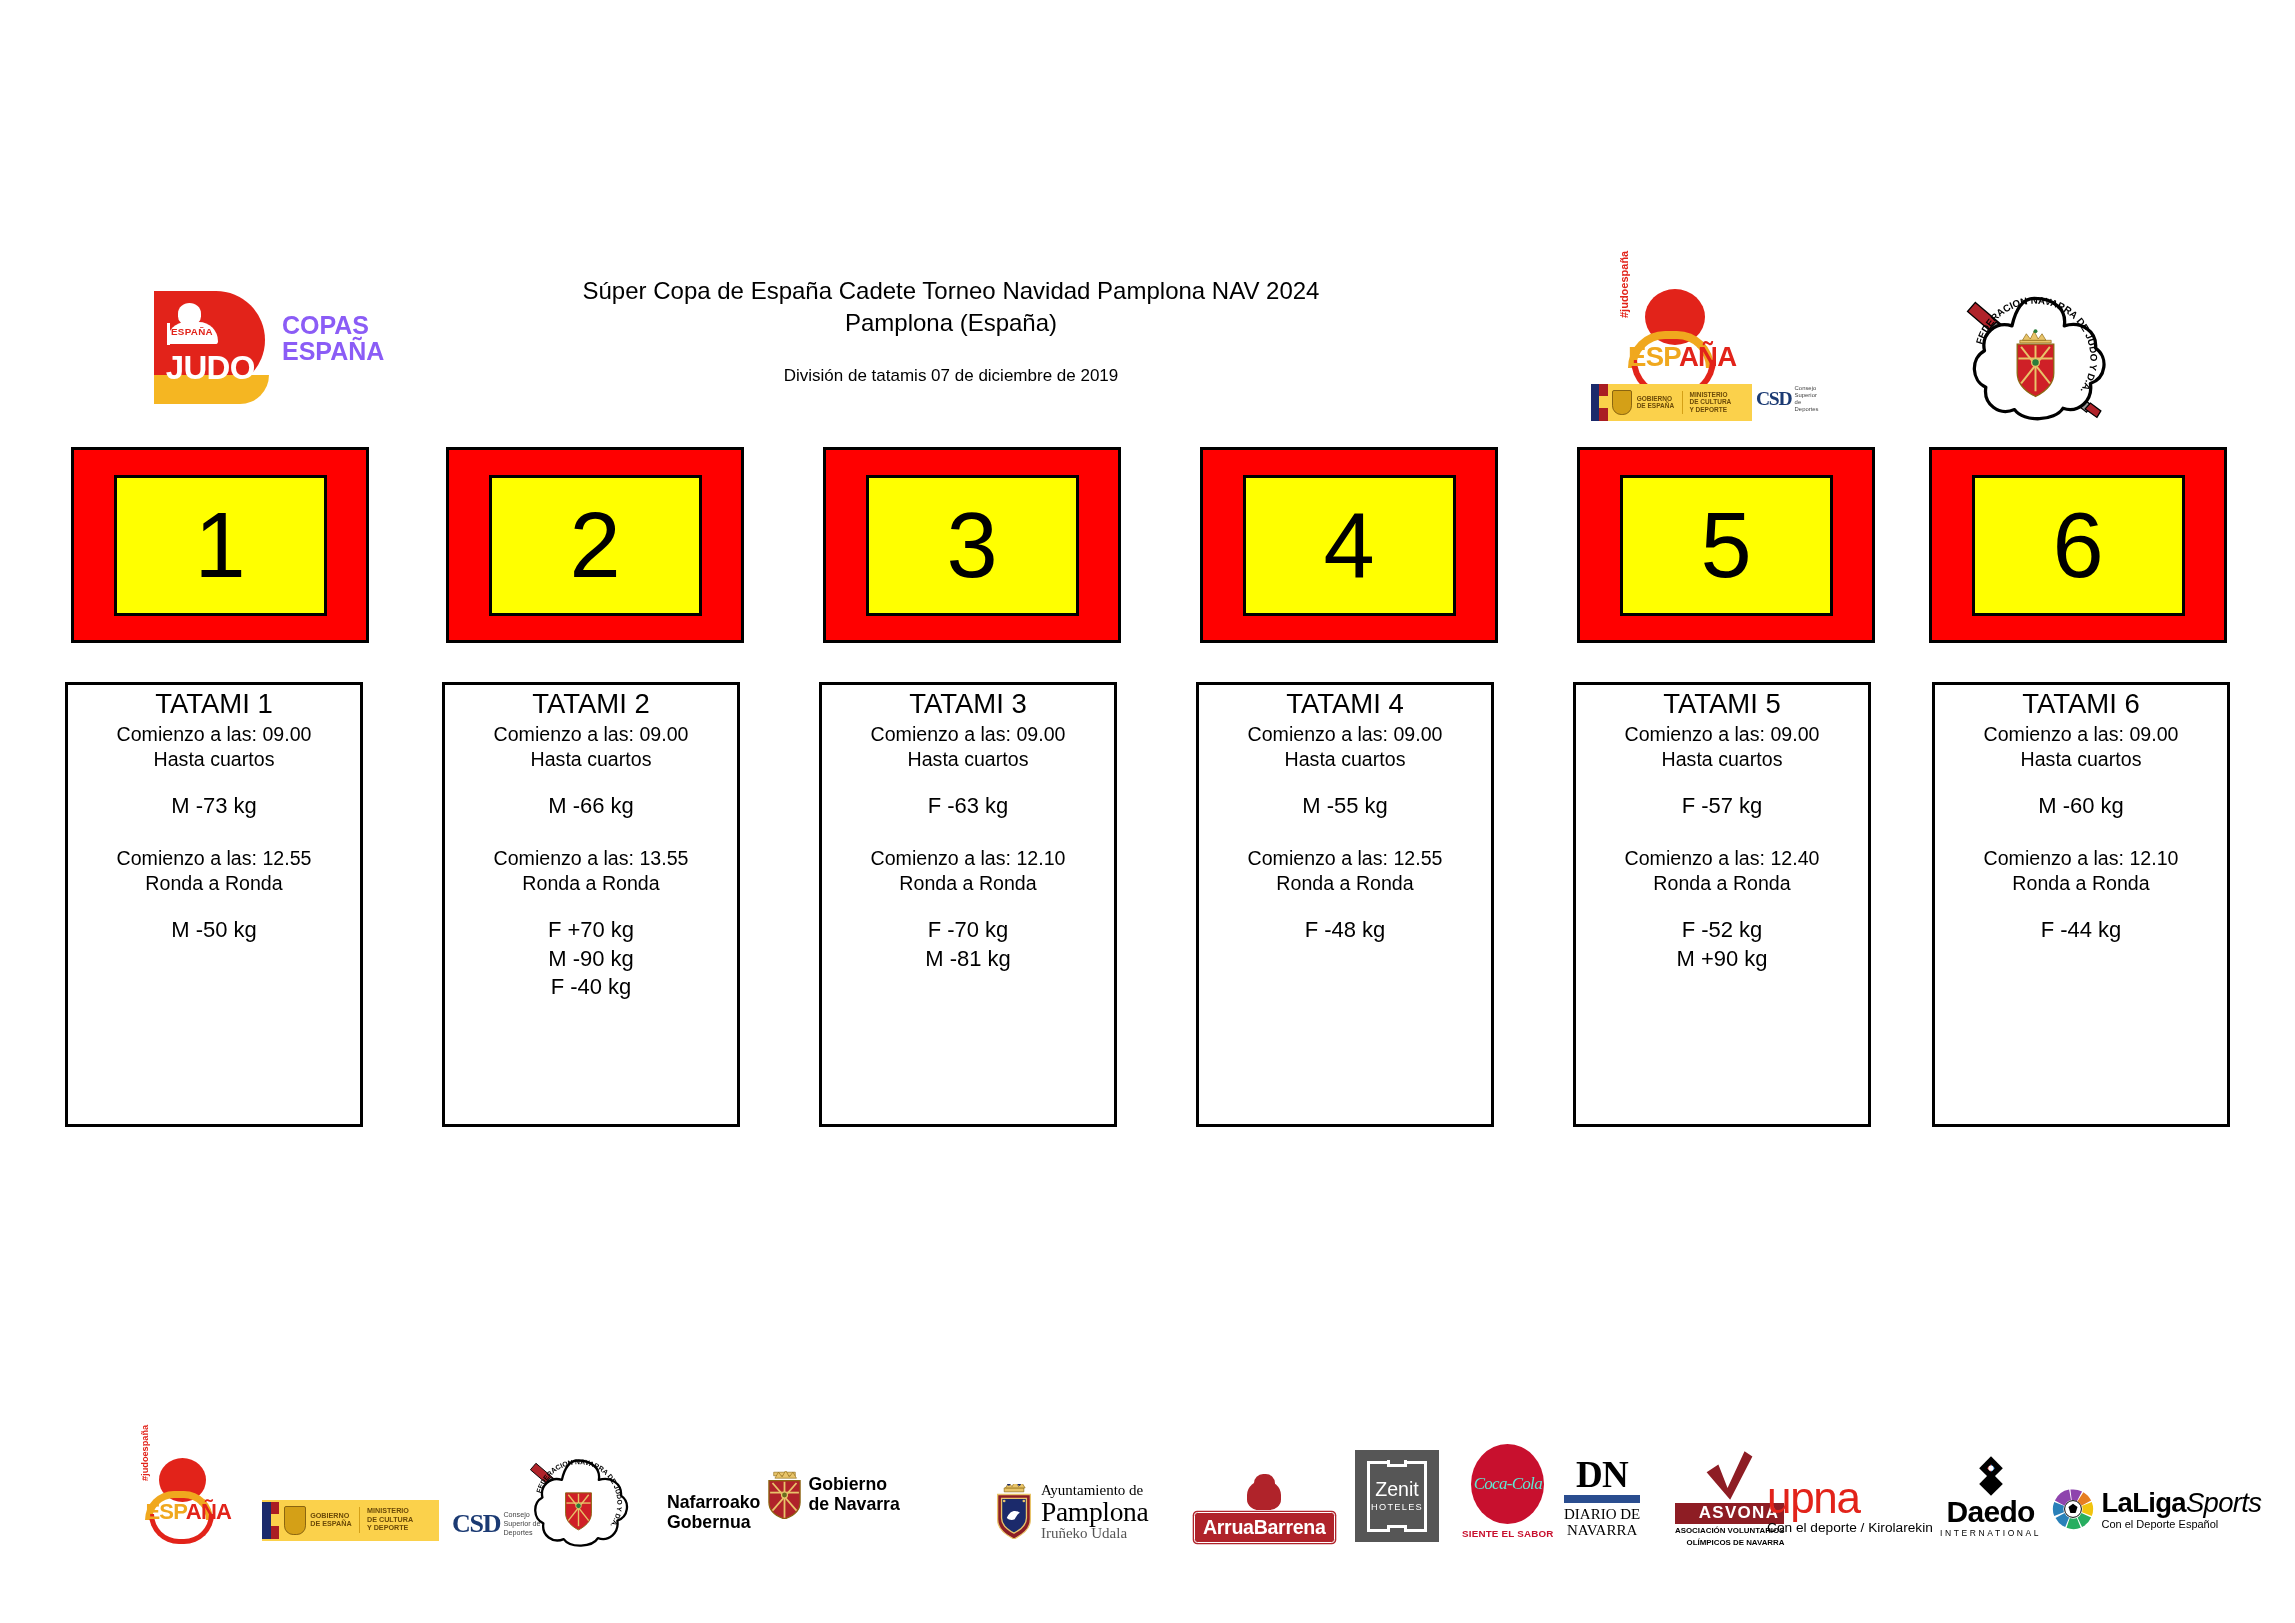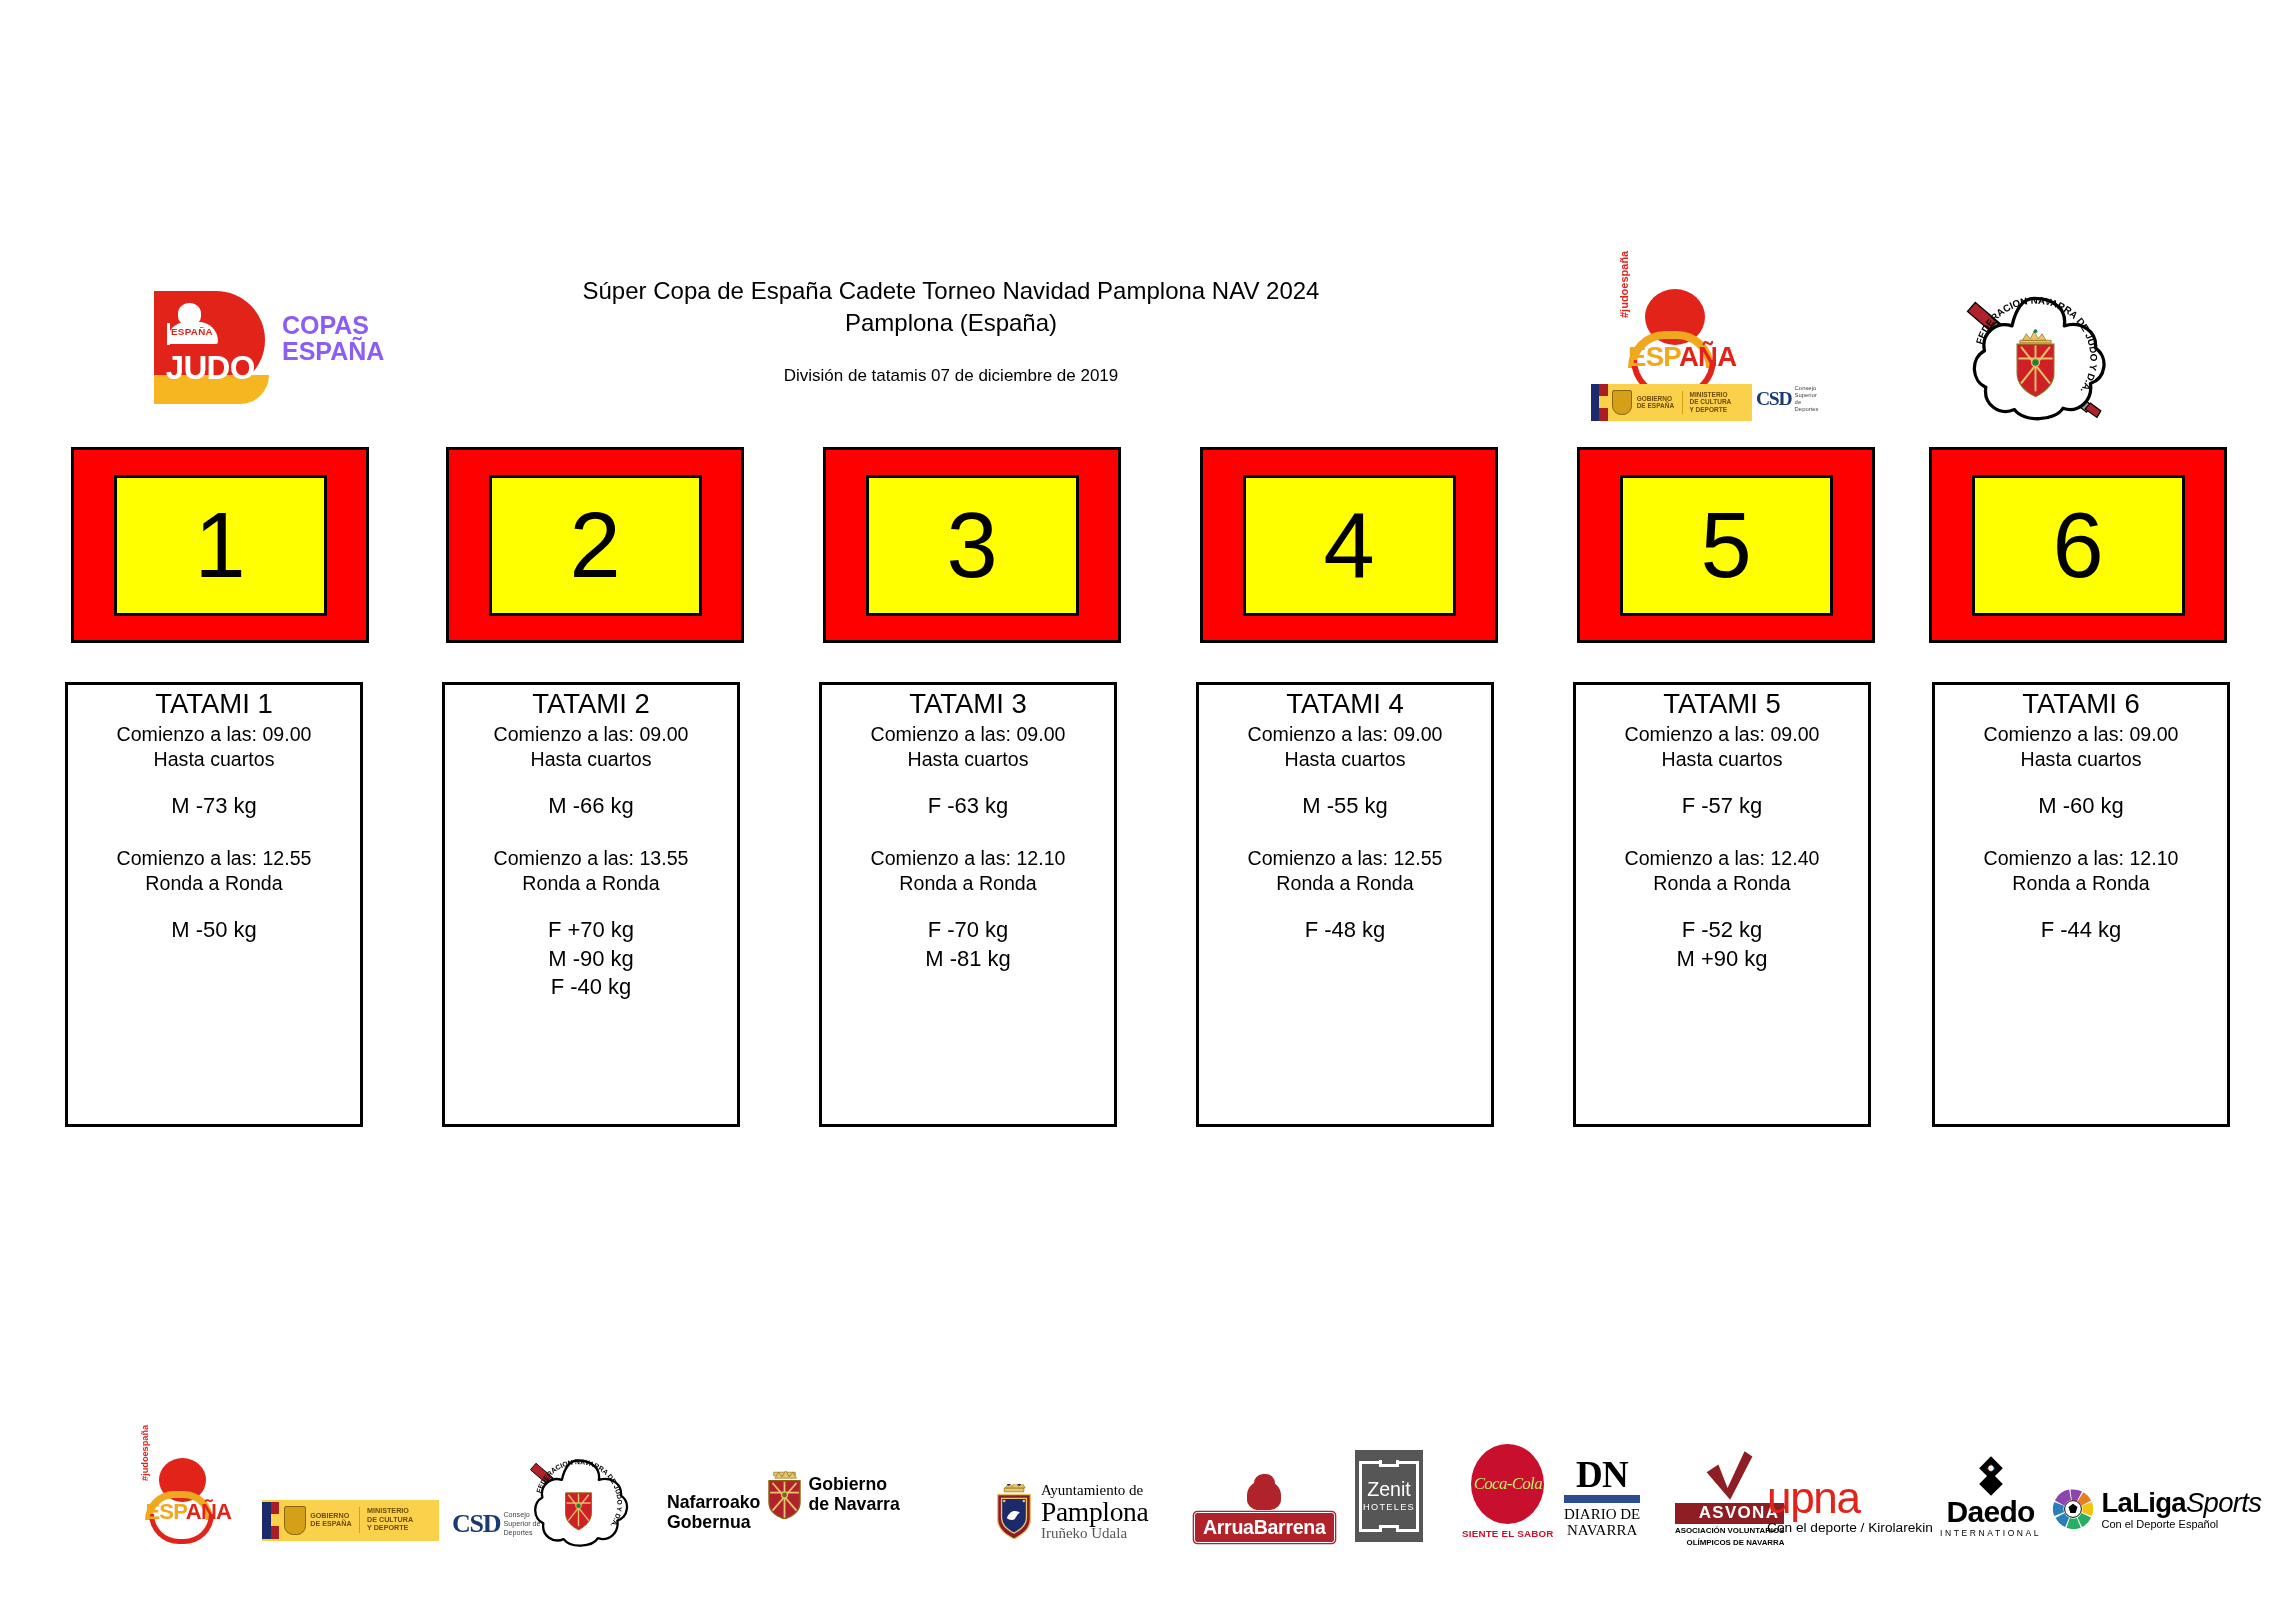--- a/index.html
+++ b/index.html
@@ -395,21 +395,21 @@
     position: absolute;
     left: 6.5px; top: -6.5px;
     width: 21px; height: 10.5px;
     background: #b0232a;
     border-radius: 9.2px 9.2px 0 0;
   }
 
   
   .sp-zenit {
     left: 1355px; bottom: 13px;
-    width: 68px; height: 92px;
+    width: 84px; height: 92px;
     background: #565656;
     display: flex; align-items: center; justify-content: center;
     flex-direction: column;
   }
   .zenit-frame {
     width: 60px; height: 71px;
     border: 3.3px solid #ffffff;
     box-sizing: border-box;
     display: flex; flex-direction: column;
     align-items: center; justify-content: center;
@@ -433,21 +433,21 @@
   
   .sp-coke { left: 1462px; bottom: 15.7px; text-align: center; }
   .coke-disc {
     width: 73px; height: 80px;
     background: #c8102e;
     border-radius: 50%;
     display: flex; align-items: center; justify-content: center;
     margin: 0 auto;
   }
   .coke-name {
-    color: #bef264;
+    color: #5eead4;
     font-family: "Liberation Serif", serif;
     font-style: italic;
     font-size: 17px;
     letter-spacing: -0.7px;
   }
   .coke-tag {
     color: #c8102e;
     font-size: 9.8px;
     font-weight: bold;
     margin-top: 3.9px;

